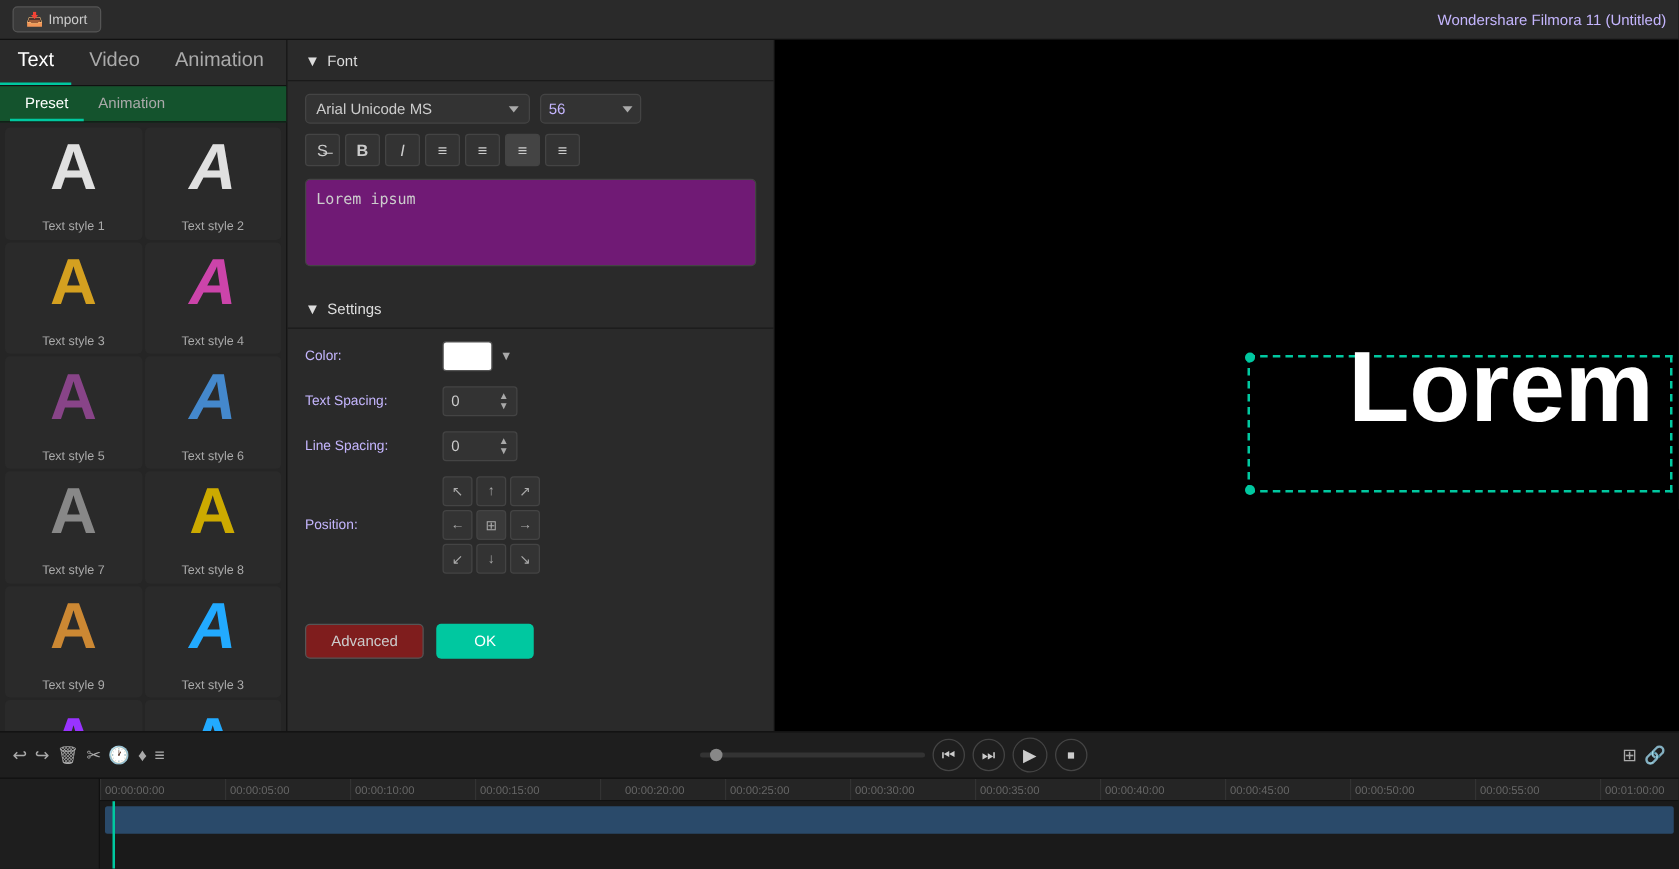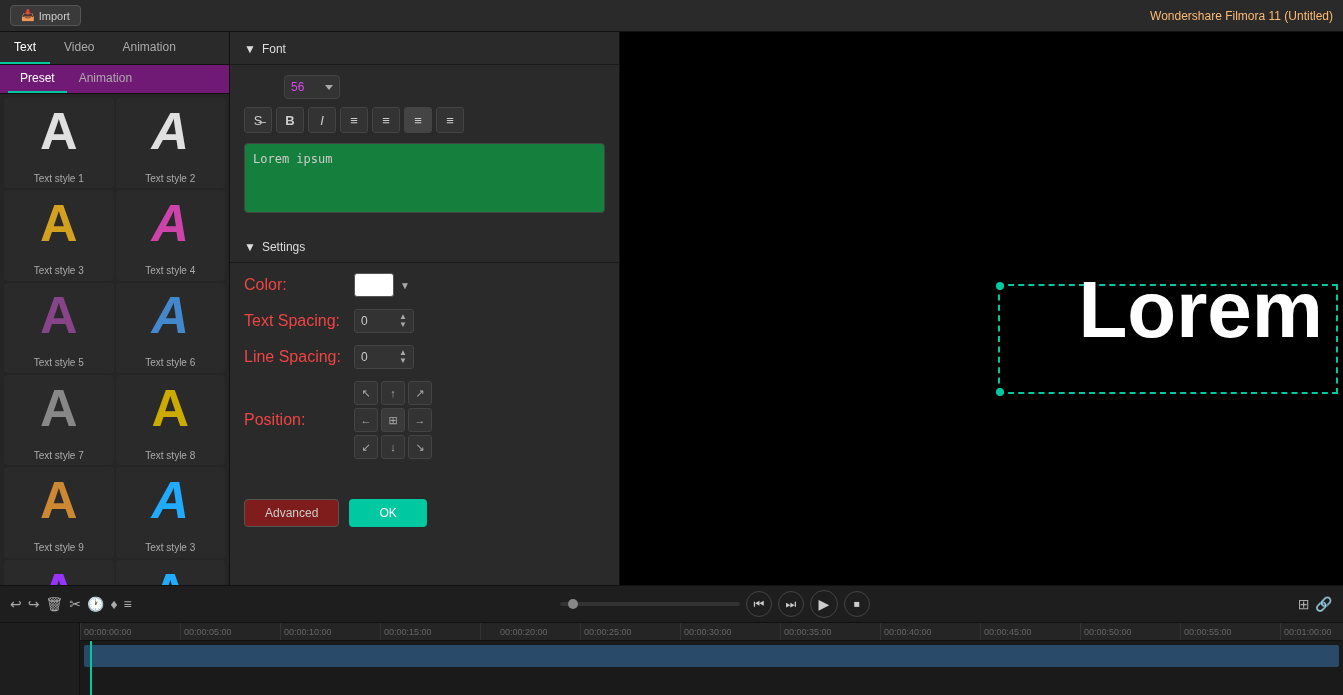--- a/index.html
+++ b/index.html
@@ -1,35 +1,35 @@
 <!DOCTYPE html>
 <html><head>
   <meta charset="utf-8">
   <style>
     * { box-sizing: border-box; margin: 0; padding: 0; }
     body { background: #1a1a1a; color: #ccc; font-family: 'Segoe UI', Arial, sans-serif; font-size: 12px; overflow: hidden; width: 1343px; height: 695px; }
 
     
     .top-bar { height: 32px; background: #2a2a2a; display: flex; align-items: center; padding: 0 10px; border-bottom: 1px solid #111; }
     .import-btn { display: flex; align-items: center; gap: 4px; background: #3a3a3a; border: 1px solid #555; border-radius: 4px; color: #ccc; padding: 3px 10px; font-size: 11px; cursor: pointer; }
-    .app-title { margin-left: auto; font-size: 12px; color: #fdba74; }
+    .app-title { margin-left: auto; font-size: 12px; color: #c4b5fd; }
 
     
     .main-layout { display: flex; height: calc(695px - 32px); }
 
     
     .left-panel { width: 230px; background: #252525; display: flex; flex-direction: column; border-right: 1px solid #111; }
 
     
     .tab-bar-top { display: flex; background: #2a2a2a; border-bottom: 1px solid #111; }
-    .tab-top { padding: 8px 14px; font-size: 12px; color: #aaa; cursor: pointer; border-bottom: 2px solid transparent; }
+    .tab-top { padding: 8px 14px; font-size: 16px; color: #aaa; cursor: pointer; border-bottom: 2px solid transparent; }
     .tab-top.active { color: #fff; border-bottom: 2px solid #00c8a0; }
 
     
-    .tab-bar-sub { display: flex; background: #701a75; border-bottom: 1px solid #111; padding: 0 8px; }
+    .tab-bar-sub { display: flex; background: #14532d; border-bottom: 1px solid #111; padding: 0 8px; }
     .tab-sub { padding: 6px 12px; font-size: 12px; color: #aaa; cursor: pointer; border-bottom: 2px solid transparent; }
     .tab-sub.active { color: #fff; border-bottom: 2px solid #00c8a0; }
 
     
     .style-grid { display: grid; grid-template-columns: 1fr 1fr; overflow-y: auto; flex: 1; padding: 4px; gap: 2px; }
     .style-item { background: #2a2a2a; border-radius: 4px; cursor: pointer; display: flex; flex-direction: column; align-items: center; justify-content: center; padding: 6px 4px 4px; min-height: 80px; position: relative; }
     .style-item .style-label { font-size: 10px; color: #aaa; margin-top: 16px; text-align: right; }
     .style-letter { font-size: 52px; font-weight: bold; line-height: 1; font-family: Arial, sans-serif; }
 
     
@@ -53,29 +53,29 @@
     
     .middle-panel { width: 390px; background: #2a2a2a; border-right: 1px solid #111; overflow-y: auto; }
 
     
     .section-header { display: flex; align-items: center; gap: 6px; padding: 10px 14px 8px; font-size: 12px; color: #ddd; border-bottom: 1px solid #1a1a1a; cursor: pointer; }
     .section-content { padding: 10px 14px; }
 
     
     .font-row { display: flex; align-items: center; gap: 8px; margin-bottom: 8px; }
     .font-select { background: #333; border: 1px solid #444; border-radius: 4px; color: #ccc; padding: 4px 8px; font-size: 12px; width: 180px; cursor: pointer; display: flex; align-items: center; justify-content: space-between; }
-    .font-size-input { background: #333; border: 1px solid #444; border-radius: 4px; color: #d946ef; padding: 4px 6px; font-size: 12px; width: 56px; display: flex; align-items: center; justify-content: space-between; margin-left: 40px; }
+    .font-size-input { background: #333; border: 1px solid #444; border-radius: 4px; color: #c4b5fd; padding: 4px 6px; font-size: 12px; width: 81px; display: flex; align-items: center; justify-content: space-between; }
     .format-row { display: flex; gap: 4px; margin-bottom: 10px; }
     .fmt-btn { background: #333; border: 1px solid #444; border-radius: 3px; color: #ccc; width: 28px; height: 26px; cursor: pointer; display: flex; align-items: center; justify-content: center; font-size: 13px; }
     .fmt-btn.active { background: #444; }
-    .text-area { background: #15803d; border: 1px solid #444; border-radius: 4px; color: #ccc; padding: 8px; font-size: 12px; width: 100%; height: 70px; resize: none; margin-bottom: 4px; }
+    .text-area { background: #701a75; border: 1px solid #444; border-radius: 4px; color: #ccc; padding: 8px; font-size: 12px; width: 100%; height: 70px; resize: none; margin-bottom: 4px; }
 
     
     .settings-row { display: flex; align-items: center; margin-bottom: 12px; }
-    .settings-label { color: #ef4444; font-size: 16px; width: 110px; }
+    .settings-label { color: #c4b5fd; font-size: 11px; width: 110px; }
     .color-preview { width: 40px; height: 24px; background: #fff; border: 1px solid #555; border-radius: 3px; cursor: pointer; }
     .color-row { display: flex; align-items: center; gap: 6px; }
     .dropdown-arrow { color: #aaa; font-size: 10px; }
     .number-input { background: #333; border: 1px solid #444; border-radius: 3px; color: #ccc; width: 60px; padding: 3px 6px; font-size: 12px; display: flex; justify-content: space-between; align-items: center; }
     .spin-btns { display: flex; flex-direction: column; }
     .spin-btn { background: none; border: none; color: #aaa; font-size: 8px; cursor: pointer; line-height: 1; }
 
     
     .position-grid { display: grid; grid-template-columns: repeat(3, 24px); gap: 3px; }
     .pos-btn { width: 24px; height: 24px; background: #333; border: 1px solid #444; border-radius: 3px; color: #aaa; cursor: pointer; display: flex; align-items: center; justify-content: center; font-size: 11px; }
@@ -197,20 +197,24 @@
   </div>
 
   <div class="middle-panel">
 
     <div class="section-header">
       <span>▼</span>
       <span>Font</span>
     </div>
     <div class="section-content">
       <div class="font-row">
+        <div class="font-select">
+          <span>Arial Unicode MS</span>
+          <span class="chevron"></span>
+        </div>
         <div class="font-size-input">
           <span>56</span>
           <span class="chevron"></span>
         </div>
       </div>
       <div class="format-row">
         <button class="fmt-btn">S̶</button>
         <button class="fmt-btn">
             <b>B</b>
           </button>

